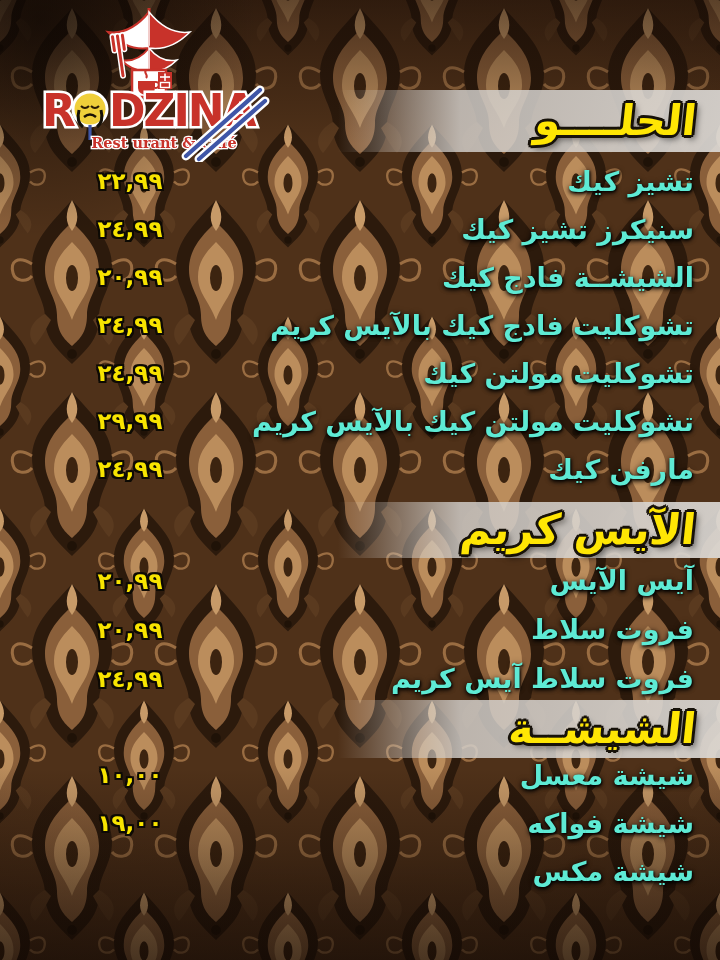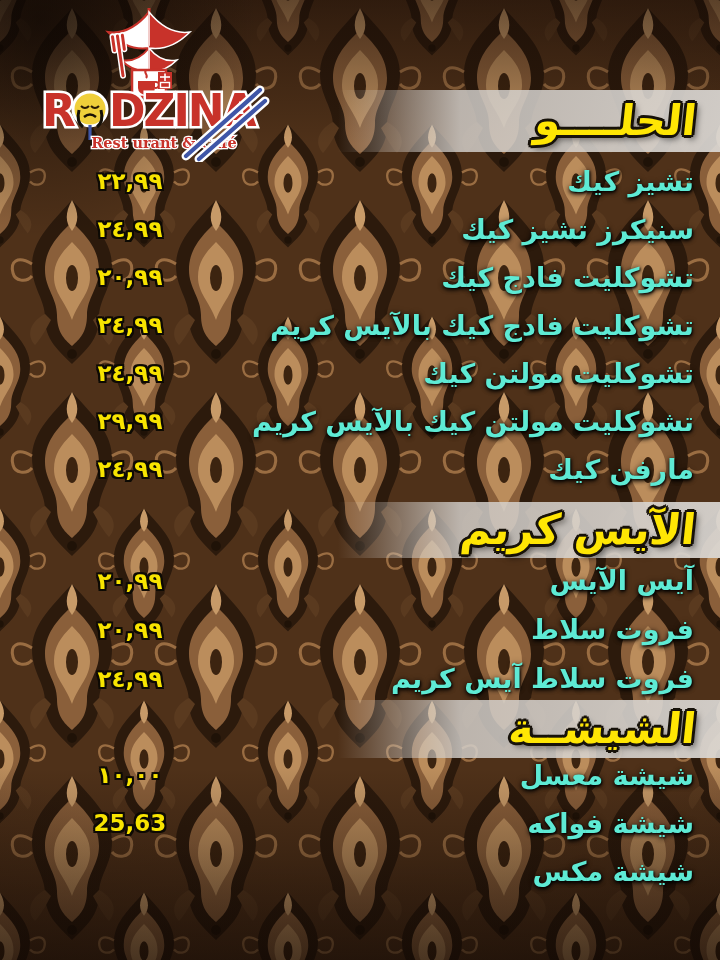--- a/index.html
+++ b/index.html
@@ -180,21 +180,21 @@
           <div class="row">
             <span class="price">٢٢,٩٩</span>
             <span class="item-name">تشيز كيك</span>
           </div>
           <div class="row">
             <span class="price">٢٤,٩٩</span>
             <span class="item-name">سنيكرز تشيز كيك</span>
           </div>
           <div class="row">
             <span class="price">٢٠,٩٩</span>
-            <span class="item-name">تشوكليت فادج كيك</span>
+            <span class="item-name">الشيشــة فادج كيك</span>
           </div>
           <div class="row">
             <span class="price">٢٤,٩٩</span>
             <span class="item-name">تشوكليت فادج كيك بالآيس كريم</span>
           </div>
           <div class="row">
             <span class="price">٢٤,٩٩</span>
             <span class="item-name">تشوكليت مولتن كيك</span>
           </div>
           <div class="row">
@@ -229,21 +229,21 @@
       <section class="menu-section sec-2">
         <div class="band">
           <h2 class="section-title">الشيشــة</h2>
         </div>
         <div class="rows">
           <div class="row">
             <span class="price">١٠,٠٠</span>
             <span class="item-name">شيشة معسل</span>
           </div>
           <div class="row">
-            <span class="price">25,63</span>
+            <span class="price">١٩,٠٠</span>
             <span class="item-name">شيشة فواكه</span>
           </div>
           <div class="row">
             <span class="item-name">شيشة مكس</span>
           </div>
         </div>
       </section>
     </main>
 
 </div>

